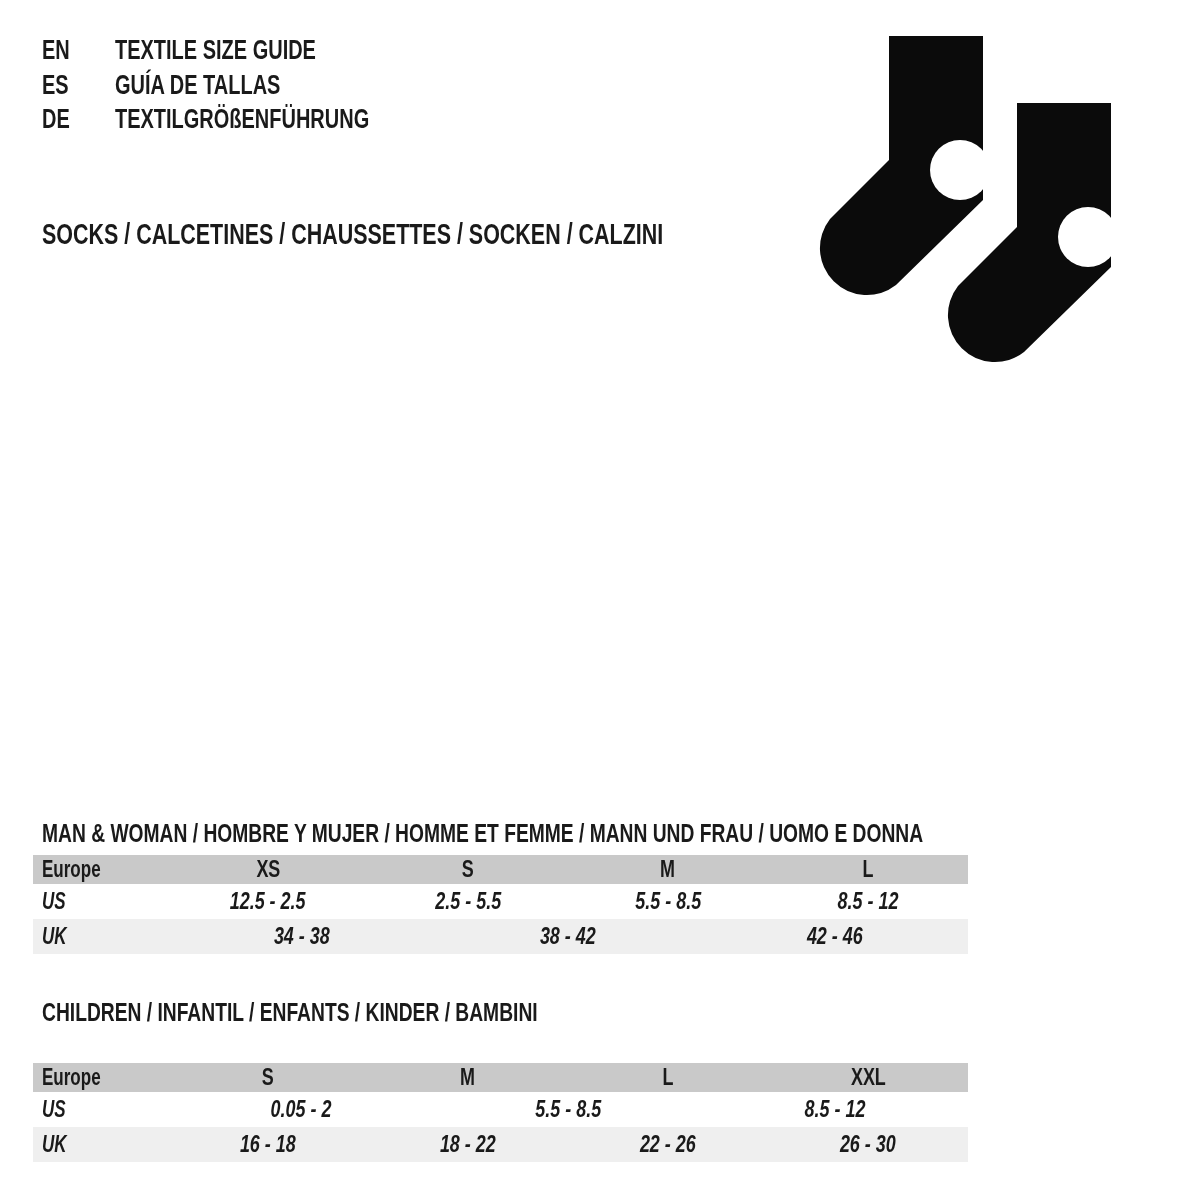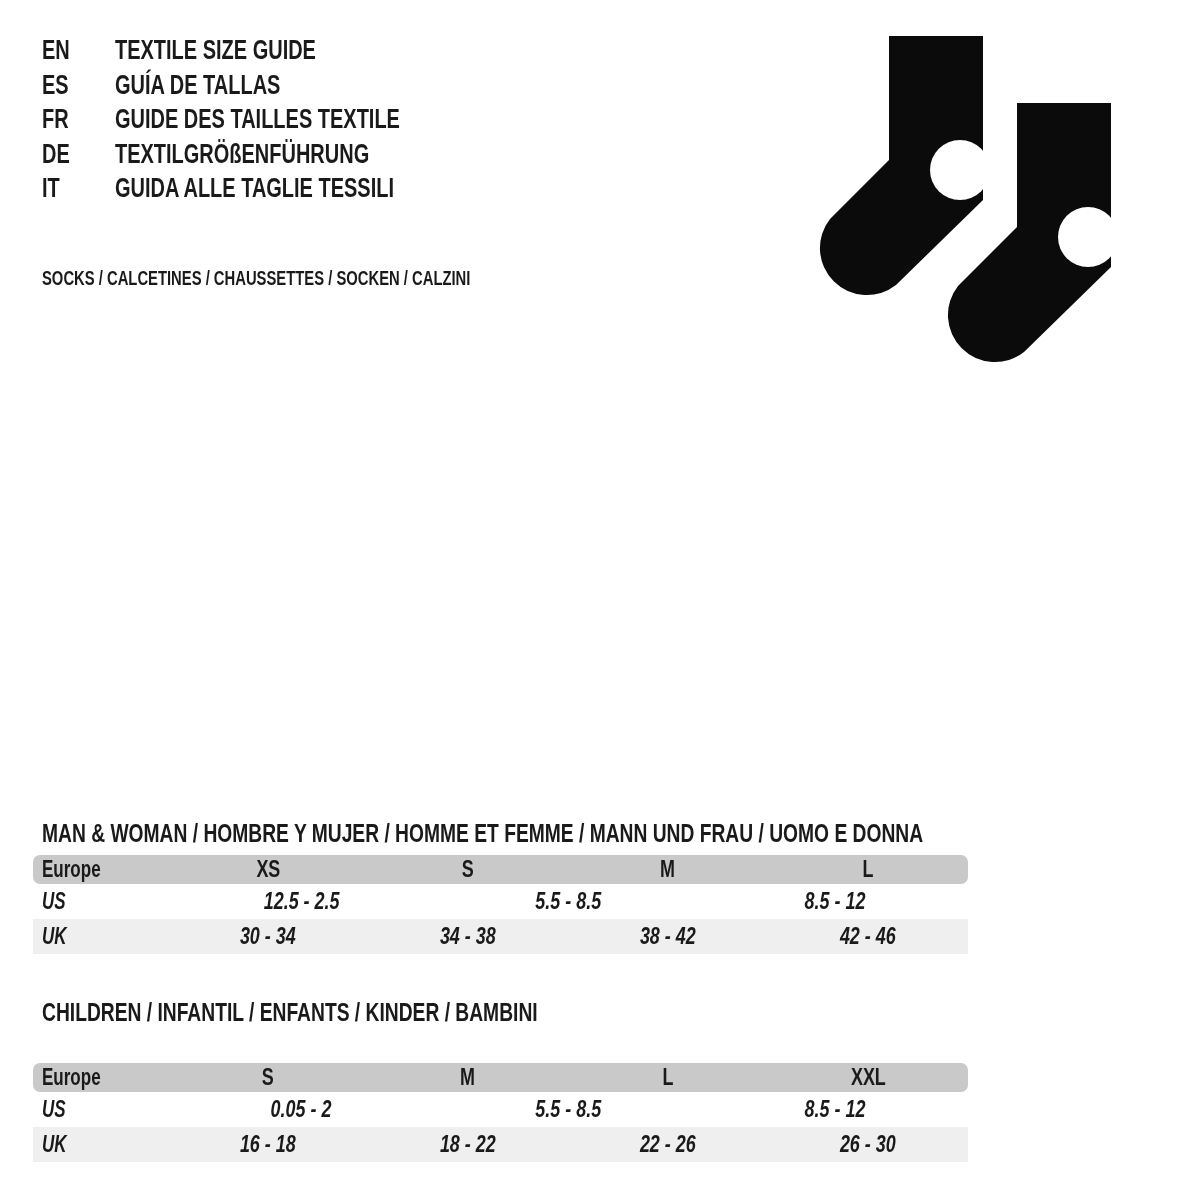--- a/index.html
+++ b/index.html
@@ -16,52 +16,50 @@
 
   
   .cn  { display: inline-block; transform: scaleX(0.74); transform-origin: 0 50%; white-space: nowrap; }
   .cnc { display: inline-block; transform: scaleX(0.78); transform-origin: 50% 50%; white-space: nowrap; }
 
   
   .langs { position: absolute; left: 42px; top: 33px; font-size: 27px; line-height: 34.5px; }
   .lcode { width: 73px; }
 
   
-  .category { position: absolute; left: 42px; top: 218px; font-size: 20px; line-height: 32px; margin-top: 44px; }
+  .category { position: absolute; left: 42px; top: 218px; font-size: 29px; line-height: 32px; }
 
   
   .icon-socks { position: absolute; left: 810px; top: 20px; }
 
   
   .ttitle { position: absolute; left: 42px; font-size: 26px; line-height: 28px; }
   .ttitle.t1 { top: 819px; }
   .ttitle.t2 { top: 998px; }
 
   
   .sizetable { position: absolute; left: 33px; width: 935px; font-size: 23px; }
   .sizetable.t1 { top: 855px; }
   .sizetable.t2 { top: 1063px; }
   .trow { display: flex; }
-  .trow.head { height: 29px; line-height: 29px; background: var(--table-header-bg, #c9c9c9); border-radius: 7px; }
+  .trow.head { height: 29px; line-height: 29px; background: var(--table-header-bg, #c9c9c9); }
   .trow.r { height: 35px; line-height: 35px; background: var(--table-row-bg, #ffffff); font-style: italic; }
   .trow.r.alt { background: var(--table-alt-row-bg, #efefef); align-items: flex-end; }
   .cell { flex: 1 1 0; text-align: center; overflow: visible; }
   .cell.lab { flex: 0 0 135px; text-align: left; padding-left: 9px; box-sizing: border-box; }
 </style>
 </head>
 <body>
 
 <div class="page">
 
   <div class="langs">
     <div class="lrow"><span class="cn lcode">EN</span><span class="cn">TEXTILE SIZE GUIDE</span></div>
     <div class="lrow"><span class="cn lcode">ES</span><span class="cn">GUÍA DE TALLAS</span></div>
-    <div class="lrow"><span class="cn lcode">FR</span><span class="cn">GUIDE DES TAILLES TEXTILE</span></div>
     <div class="lrow"><span class="cn lcode">DE</span><span class="cn">TEXTILGRÖßENFÜHRUNG</span></div>
-    <div class="lrow"><span class="cn lcode">IT</span><span class="cn">GUIDA ALLE TAGLIE TESSILI</span></div>
   </div>
 
   <div class="category"><span class="cn">SOCKS / CALCETINES / CHAUSSETTES / SOCKEN / CALZINI</span></div>
 
   <svg class="icon-socks" width="320" height="360" viewBox="810 20 320 360">
     <g fill="var(--icon, #0b0b0b)">
       <g>
         <path d="M889,36 H983 V200 L896,285 A47,47 0 0 1 830,219 L889,160 Z"></path>
         <circle cx="960" cy="170" r="30" fill="#ffffff"></circle>
       </g>
@@ -77,26 +75,26 @@
     <div class="trow head">
       <div class="cell lab"><span class="cn">Europe</span></div>
       <div class="cell"><span class="cnc">XS</span></div>
       <div class="cell"><span class="cnc">S</span></div>
       <div class="cell"><span class="cnc">M</span></div>
       <div class="cell"><span class="cnc">L</span></div>
     </div>
     <div class="trow r">
       <div class="cell lab"><span class="cn">US</span></div>
       <div class="cell"><span class="cnc">12.5 - 2.5</span></div>
+      <div class="cell"><span class="cnc">2.5 - 5.5</span></div>
       <div class="cell"><span class="cnc">5.5 - 8.5</span></div>
       <div class="cell"><span class="cnc">8.5 - 12</span></div>
     </div>
     <div class="trow r alt">
       <div class="cell lab"><span class="cn">UK</span></div>
-      <div class="cell"><span class="cnc">30 - 34</span></div>
       <div class="cell"><span class="cnc">34 - 38</span></div>
       <div class="cell"><span class="cnc">38 - 42</span></div>
       <div class="cell"><span class="cnc">42 - 46</span></div>
     </div>
   </div>
 
   <div class="ttitle t2"><span class="cn">CHILDREN / INFANTIL / ENFANTS / KINDER / BAMBINI</span></div>
   <div class="sizetable t2">
     <div class="trow head">
       <div class="cell lab"><span class="cn">Europe</span></div>

